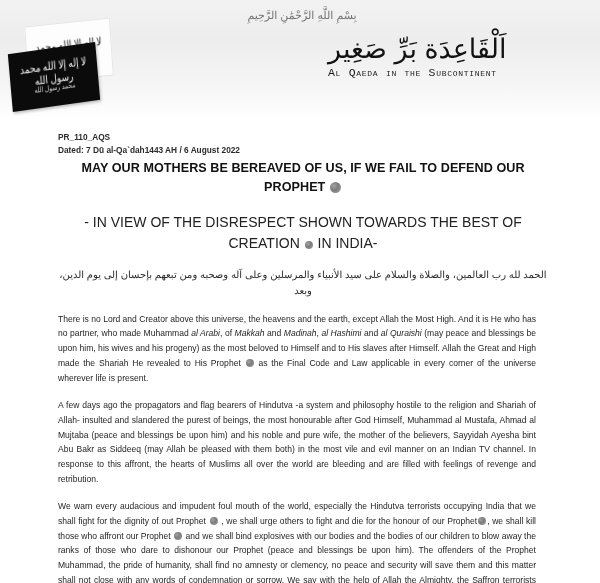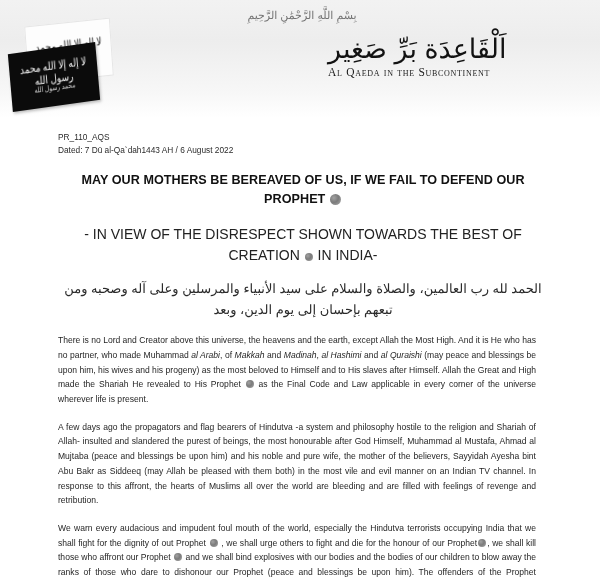--- a/index.html
+++ b/index.html
@@ -108,66 +108,67 @@
   .brand-ar {
     direction: rtl;
     font-size: 27px;
     line-height: 1.15;
     color: #121212;
     letter-spacing: 0px;
     white-space: nowrap;
   }
   .brand-en {
     margin-top: 1px;
-    font-family: Liberation Serif, serif;
+    font-family: Liberation Mono, monospace;
     font-variant: small-caps;
     font-size: 11.5px;
     letter-spacing: 0.7px;
     color: #1c1c1c;
     white-space: nowrap;
   }
 
   
   .doc {
     position: relative;
     padding: 0 52px 0 58px;
     box-sizing: border-box;
   }
 
   .meta {
     margin-top: 13px;
     font-size: 8.3px;
     line-height: 1.55;
     color: #2b2b2b;
+    font-weight: bold;
   }
   .meta div { white-space: nowrap; }
 
   .title {
-    margin-top: 14px;
+    margin-top: 2px;
     text-align: center;
     font-size: 12.6px;
     font-weight: bold;
     line-height: 1.55;
     color: #111111;
     letter-spacing: 0.05px;
   }
 
   .subtitle {
     margin-top: 14px;
     text-align: center;
     font-size: 14px;
     line-height: 1.5;
     color: #222222;
   }
 
   .arabic-line {
     margin-top: 13px;
     text-align: center;
     direction: rtl;
-    font-size: 13px;
+    font-size: 10px;
     line-height: 1.6;
     color: #2a2a2a;
   }
 
   p.para {
     margin: 13px 12px 0 0;
     text-align: justify;
     font-size: 8.55px;
     line-height: 1.72;
     color: #1f1f1f;

